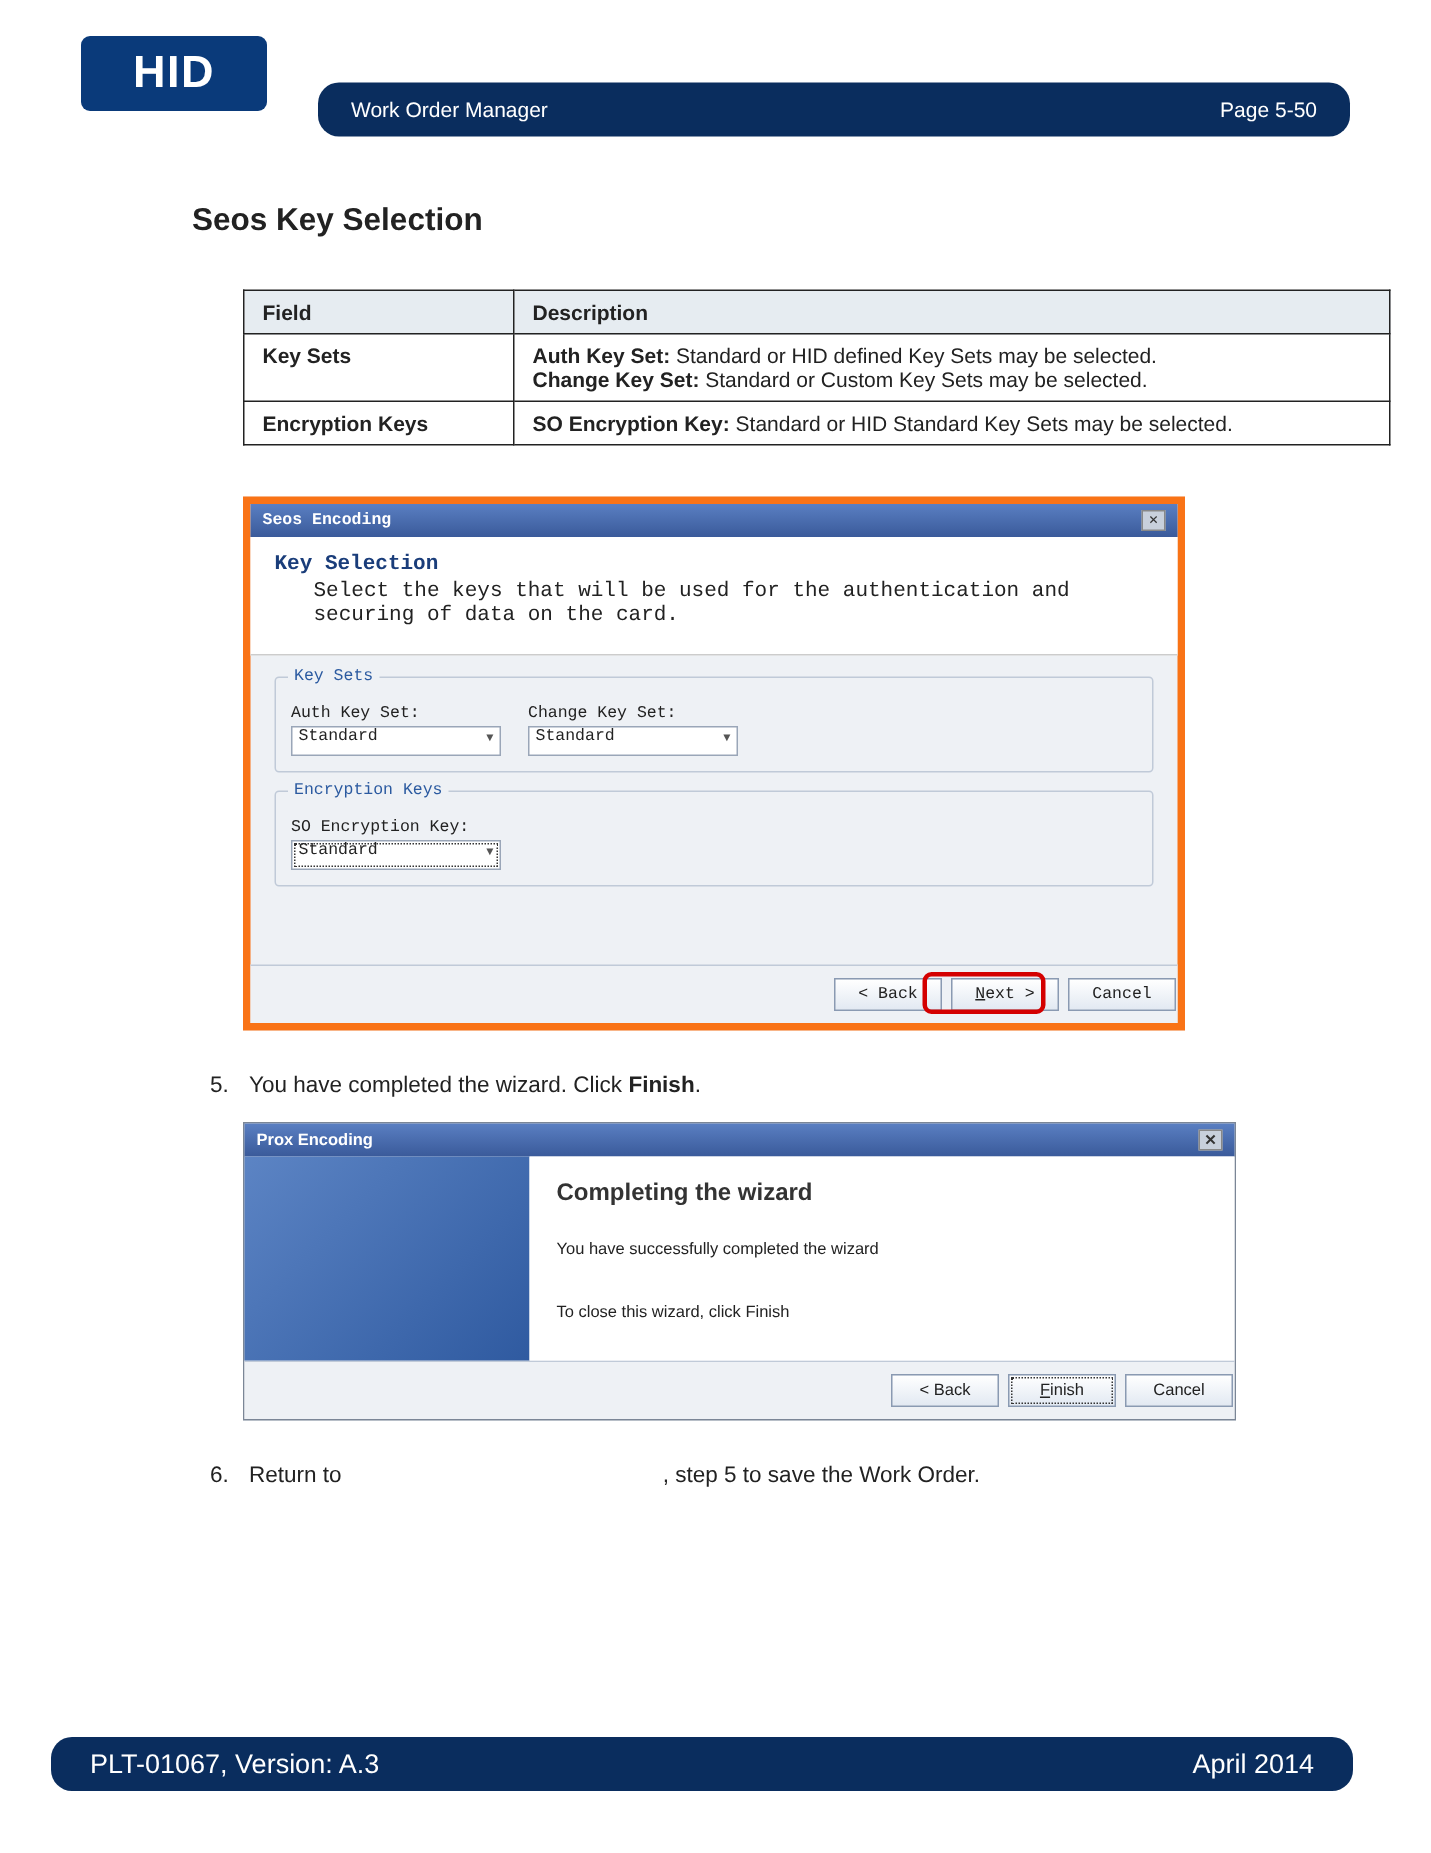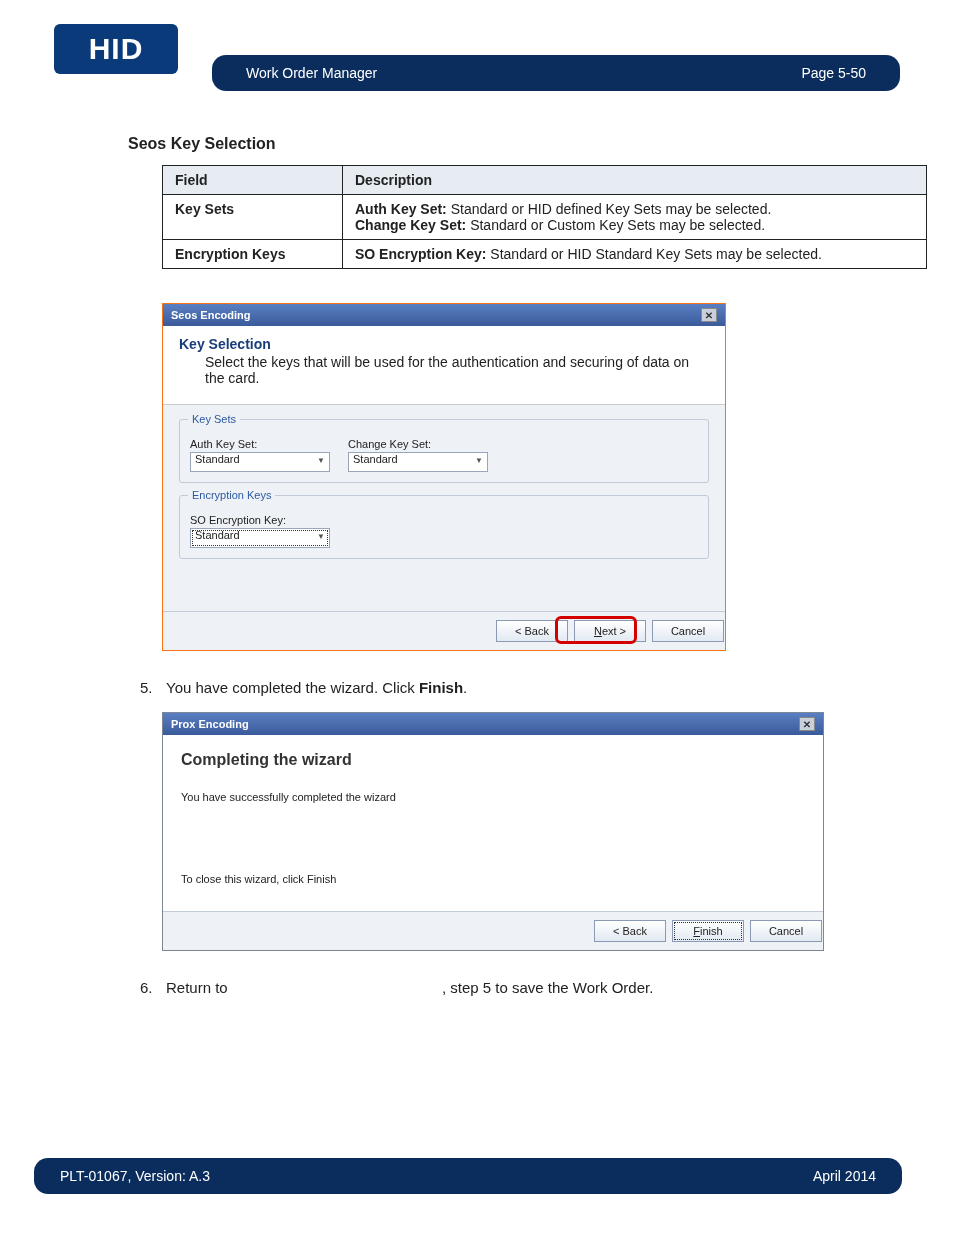--- a/index.html
+++ b/index.html
@@ -2,33 +2,33 @@
 <html><head>
 <meta charset="utf-8">
 <style>
   * { box-sizing: border-box; margin: 0; padding: 0; }
   body { font-family: Arial, Helvetica, sans-serif; background: #fff; width: 954px; margin: 0 auto; position: relative; height: 1235px; }
   
   .logo-wrap { position: absolute; top: 24px; left: 54px; }
   .logo { width: 124px; height: 50px; background: #0a3a7a; border-radius: 6px; display: flex; align-items: center; justify-content: center; position: relative; }
   .logo-text { color: #fff; font-weight: 900; font-size: 30px; letter-spacing: 1px; font-family: Arial Black, Arial, sans-serif; }
   
-  .header-bar { position: absolute; top: 55px; left: 212px; width: 688px; height: 36px; background: #0a2d5e; border-radius: 14px; display: flex; align-items: center; justify-content: space-between; padding: 0 34px; color: #fff; font-size: 14px; }
+  .header-bar { position: absolute; top: 55px; left: 212px; width: 688px; height: 36px; background: #0a2d5e; border-radius: 14px; display: flex; align-items: center; justify-content: space-between; padding: 0 22px; color: #fff; font-size: 14px; }
   
   .content { position: absolute; top: 135px; left: 128px; width: 770px; }
   
-  .section-title { font-weight: bold; font-size: 16px; color: #222; margin-bottom: 12px; }
+  .section-title { font-weight: bold; font-size: 21px; color: #222; margin-bottom: 34px; }
   .intro-text { font-size: 15px; color: #222; margin-left: 38px; margin-bottom: 14px; }
   
   .field-table { width: 765px; margin-left: 34px; border-collapse: collapse; border: 1px solid #222; font-size: 14px; }
   .field-table th { background: #e6ecf1; border: 1px solid #222; text-align: left; padding: 6px 12px; font-weight: bold; color: #222; }
   .field-table td { border: 1px solid #222; padding: 6px 12px; color: #222; vertical-align: top; }
   .field-table th:first-child, .field-table td:first-child { width: 180px; }
   
-  .dialog { width: 564px; margin-left: 34px; margin-top: 34px; border: 1px solid #f97316; background: #eef1f5; font-family: Liberation Sans, sans-serif; position: relative; }
+  .dialog { width: 628px; margin-left: 34px; margin-top: 34px; border: 5px solid #f97316; background: #eef1f5; font-family: Liberation Mono, monospace; position: relative; }
   .dlg-title { height: 22px; background: linear-gradient(#5a7fc2,#3a5a9a); color: #fff; font-size: 11px; font-weight: bold; padding: 3px 8px; display:flex; justify-content:space-between; align-items:center; }
   .dlg-close { width: 16px; height: 14px; background: #c8d0dc; color: #333; font-size: 10px; display:flex; align-items:center; justify-content:center; border:1px solid #888; }
   .dlg-head { background: #fff; padding: 10px 16px 18px 16px; font-size: 14px; color: #222; border-bottom:1px solid #ccc;}
   .dlg-head-title { font-weight: bold; color: #1a3d7a; margin-bottom: 2px; }
   .dlg-head-sub { margin-left: 26px; }
   .dlg-body { padding: 14px 16px 40px 16px; }
   .fieldset { border:1px solid #c0cad8; border-radius:3px; padding: 18px 10px 10px 10px; margin-bottom: 12px; position:relative; }
   .fs-legend { position:absolute; top:-7px; left:8px; background:#eef1f5; padding:0 4px; font-size:11px; color:#2b5aa0; }
   .fs-row { display:flex; gap: 18px; }
   .fs-col { display:flex; flex-direction:column; font-size:11px; color:#222; }
@@ -36,32 +36,32 @@
   .combo { width:140px; height:20px; border:1px solid #9aa6b8; background:#fff; font-size:11px; padding:6px 4px; display:flex; justify-content:space-between; align-items:flex-end; }
   .combo .chev { font-size:8px; color:#555; }
   .combo.focus { outline:1px dotted #333; outline-offset:-3px; }
   .dlg-foot { border-top:1px solid #c0cad8; background:#eef1f5; padding:8px 1px; display:flex; justify-content:flex-end; gap:6px; }
   .btn { min-width:72px; height:22px; border:1px solid #8a9ab2; background:linear-gradient(#fff,#e2e9f2); font-size:11px; color:#222; display:flex; align-items:center; justify-content:center; padding:0 8px; }
   .btn u { text-decoration: underline; }
   .btn.focus { outline:1px dotted #333; outline-offset:-3px; }
   .highlight-ring { position:absolute; border:3px solid #d40000; border-radius:6px; }
   
   .dialog2 { width: 662px; margin-left: 34px; margin-top: 16px; border: 1px solid #7b8696; background: #eef1f5; font-family: Tahoma, Arial, sans-serif; position: relative; }
-  .d2-body { display:flex;flex-direction:column; }
+  .d2-body { display:flex; }
   .d2-side { width:190px; background: linear-gradient(135deg,#5c84c4,#2f5aa0); }
   .d2-main { flex:1; background:#fff; padding: 16px 18px 26px 18px; font-size:11px; color:#222; display:flex; flex-direction:column; }
   .d2-main-title { font-weight:bold; color:#333; font-size:16px; margin-bottom:22px; font-family: Arial, sans-serif; }
-  .d2-main-txt1 { margin-bottom: 70px; }
+  .d2-main-txt1 { margin-bottom: 30px; }
   
   .step-row { display:flex; font-size:15px; color:#222; margin-left:12px; margin-top: 28px; }
   .step-num { width: 26px; flex-shrink:0; }
   .step-txt { }
   .step-txt b { font-weight:bold; }
   
-  .footer-bar { position: absolute; top: 1158px; left: 34px; width: 868px; height: 36px; background: #0a2d5e; border-radius: 14px; display: flex; align-items: center; justify-content: space-between; padding: 0 26px; color: #fff; font-size: 14px; }
+  .footer-bar { position: absolute; top: 1158px; left: 34px; width: 868px; height: 36px; background: #0a2d5e; border-radius: 14px; display: flex; align-items: center; justify-content: space-between; padding: 0 26px; color: #fff; font-size: 18px; }
 </style>
 </head>
 <body>
 
 <div class="logo-wrap">
   <div class="logo">
     <span class="logo-text">HID</span>
   </div>
 </div>
 

